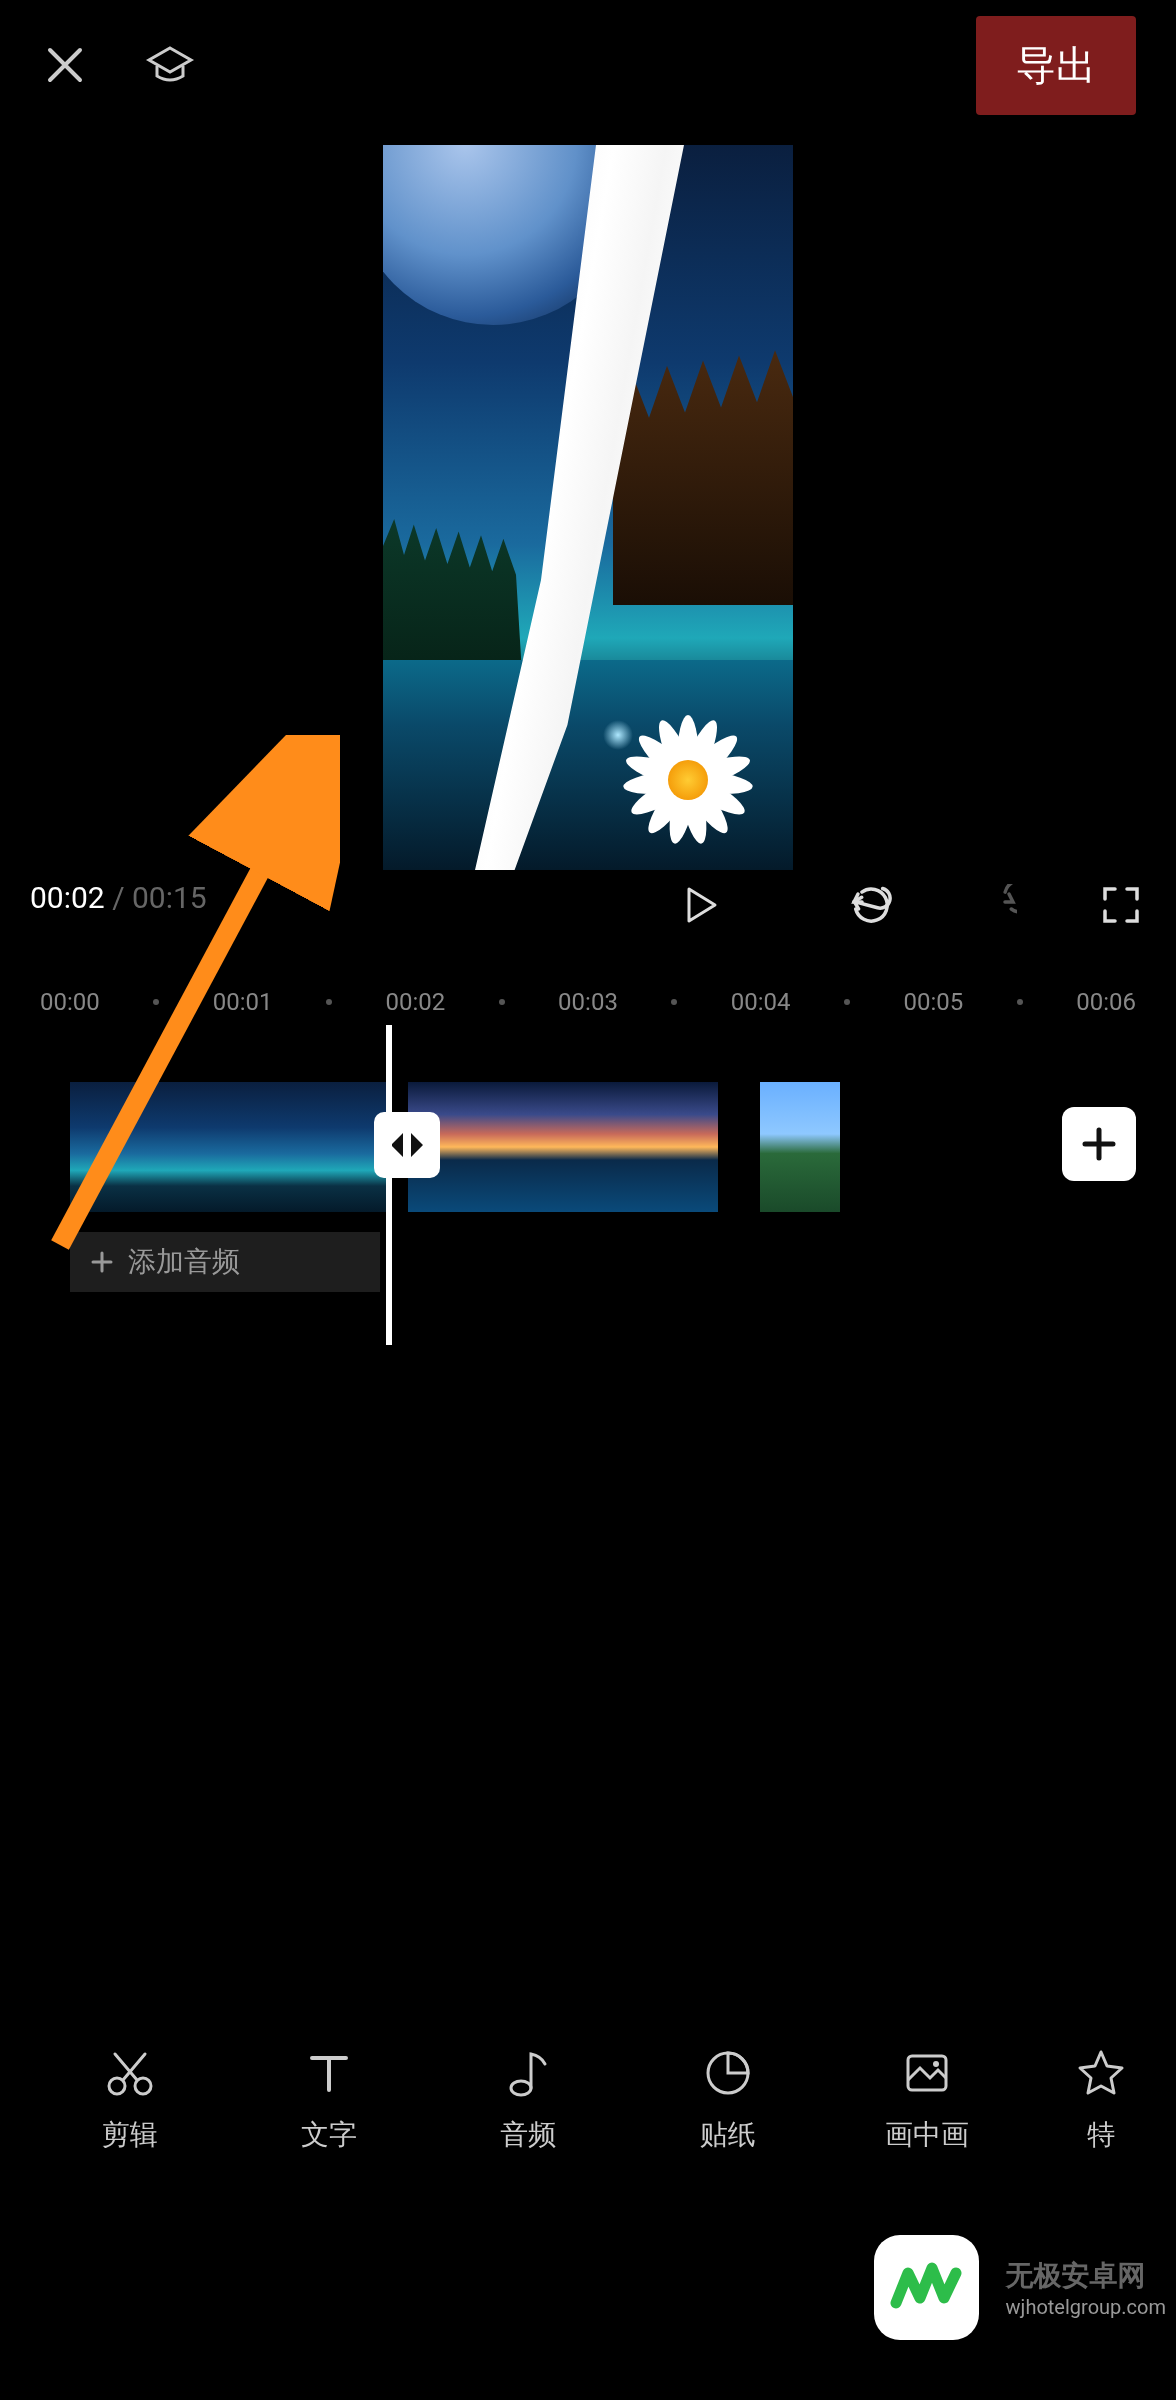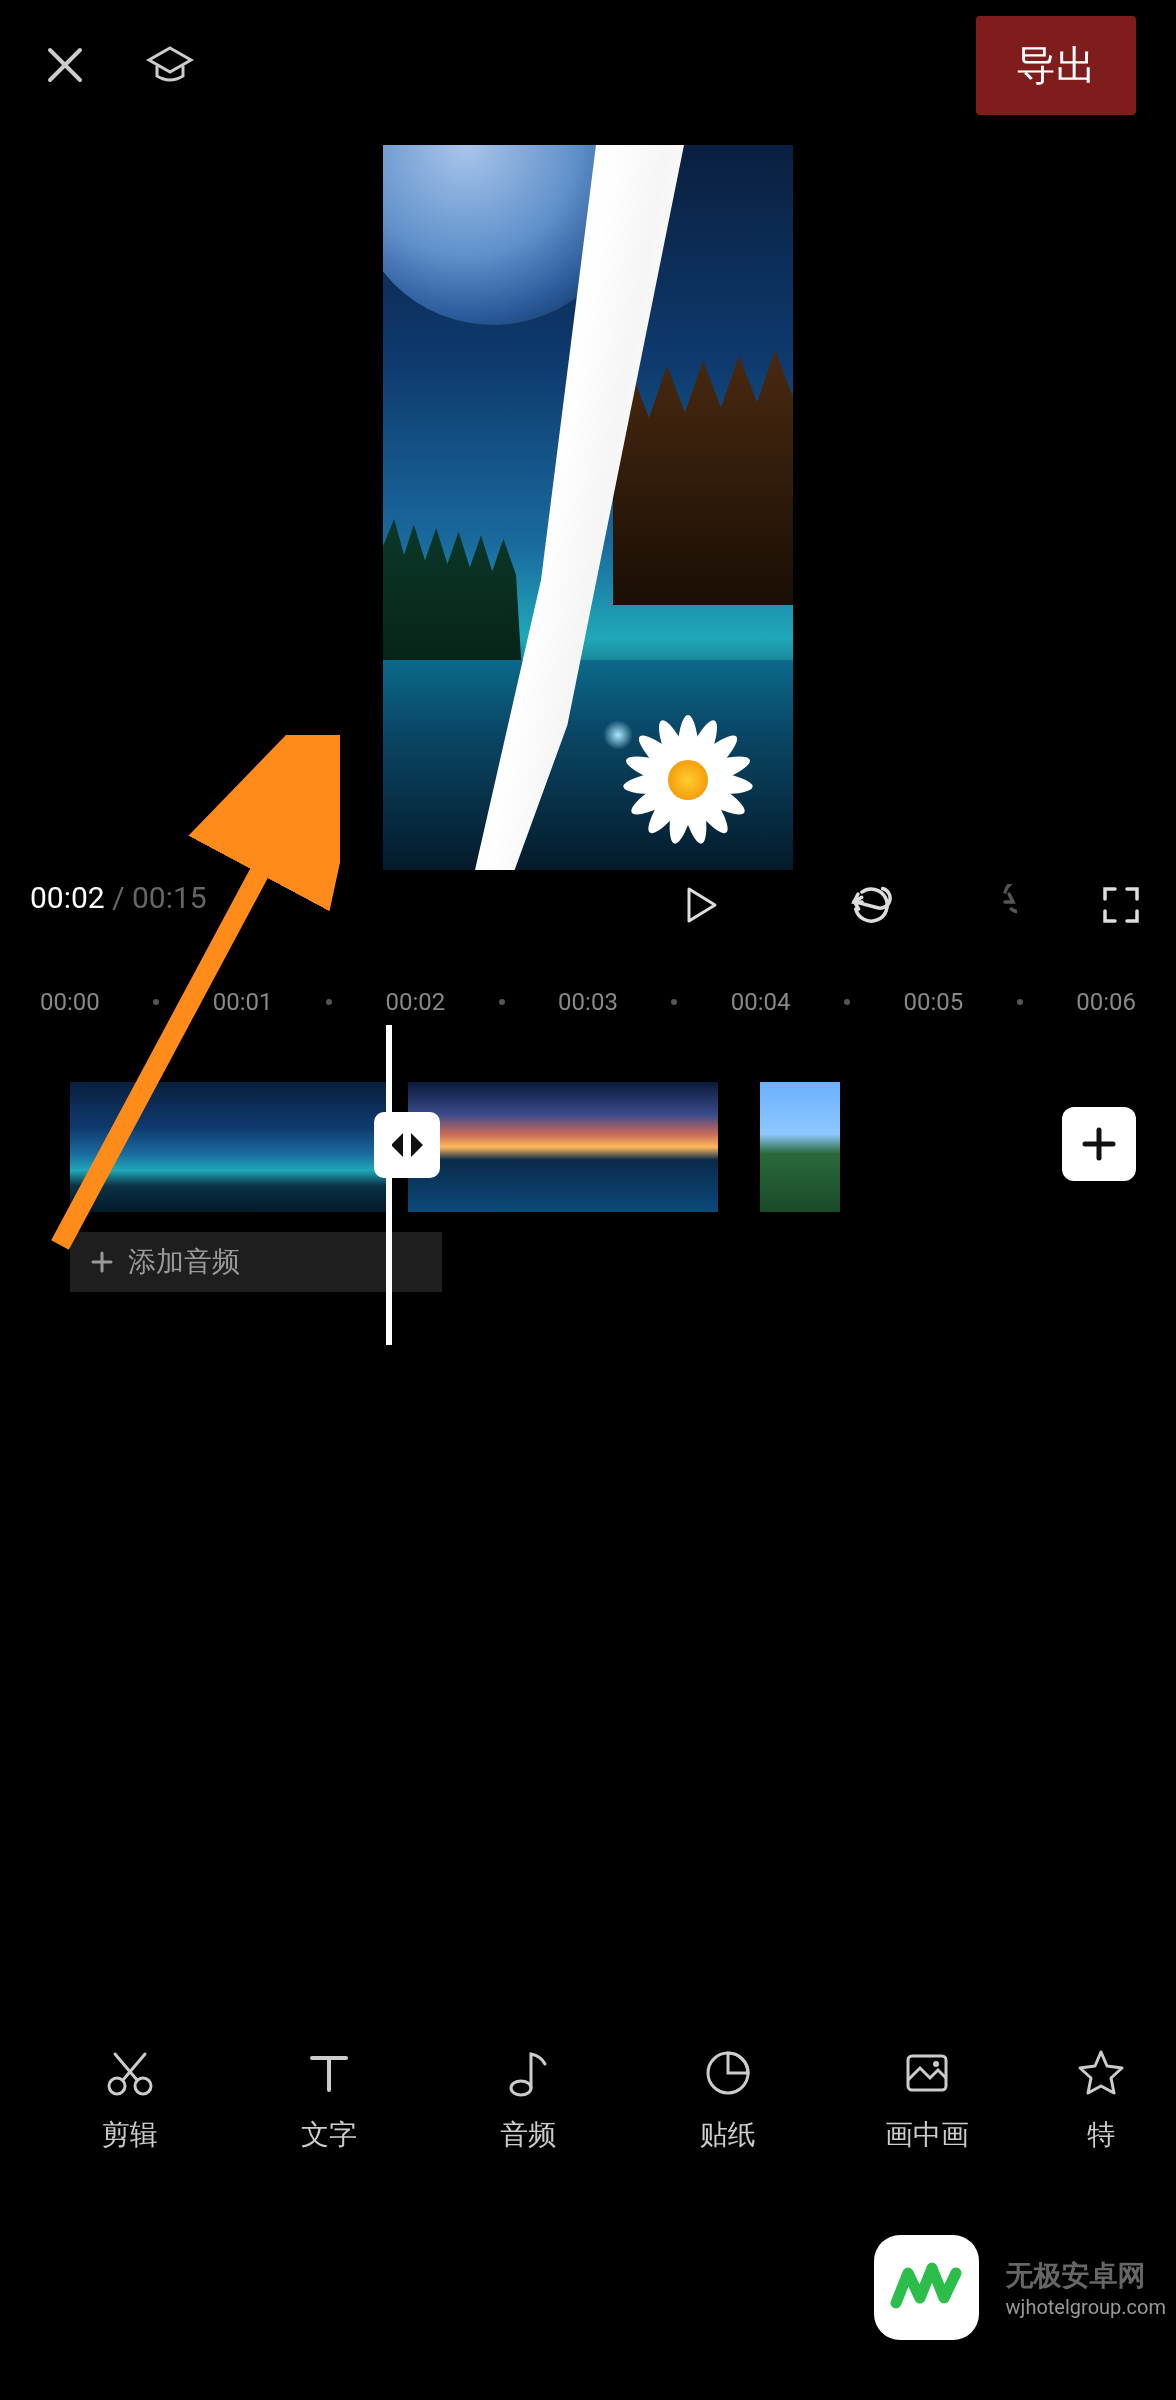--- a/index.html
+++ b/index.html
@@ -36,21 +36,21 @@
   .clip-a{margin-left:70px;width:320px}
   .clip-b{margin-left:18px;width:310px}
   .clip-c{margin-left:42px;width:80px}
   .thumb{flex:0 0 68px;height:130px}
   .thumb-a{background:linear-gradient(180deg,#0a1f3f 0%,#0e3a6e 35%,#1a6a9e 55%,#1fa8b8 68%,#0a3044 80%,#041a2a 100%)}
   .thumb-b{background:linear-gradient(180deg,#0a1a3a 0%,#3a4a8a 25%,#c86a5a 40%,#ffb85a 50%,#0a2a4a 60%,#0a4a7a 100%)}
   .thumb-c{background:linear-gradient(180deg,#6ab0ff 0%,#8ec8ff 40%,#2a6a3a 55%,#1a4a2a 100%)}
   .trans-btn{position:absolute;left:374px;top:60px;width:66px;height:66px;background:#fff;border-radius:10px;display:flex;align-items:center;justify-content:center;z-index:5;cursor:pointer}
   .add-btn{position:absolute;right:40px;top:55px;width:74px;height:74px;background:#fff;border-radius:12px;display:flex;align-items:center;justify-content:center;z-index:5;cursor:pointer}
   .playhead{position:absolute;left:386px;top:-27px;width:6px;height:320px;background:#fff;z-index:10}
-  .audio-track{position:absolute;top:180px;left:70px;width:372px;height:60px;background:#1e1e1e;display:flex;align-items:center;padding-left:20px;gap:14px;color:#999;font-size:28px;cursor:pointer;z-index:2}
+  .audio-track{position:absolute;top:180px;left:70px;width:310px;height:60px;background:#1e1e1e;display:flex;align-items:center;padding-left:20px;gap:14px;color:#999;font-size:28px;cursor:pointer;z-index:2}
   .arrow{position:absolute;left:50px;top:735px;width:290px;height:520px;z-index:50;pointer-events:none}
   .bottom-nav{position:absolute;bottom:230px;left:0;width:100%;height:140px;display:flex;align-items:center;justify-content:space-around;padding:0 30px}
   .nav-item{display:flex;flex-direction:column;align-items:center;gap:16px;color:#ccc;font-size:28px;cursor:pointer;width:130px}
   .watermark{position:absolute;right:10px;bottom:60px;display:flex;align-items:center;gap:27px}
   .wm-badge{width:105px;height:105px;border-radius:26px;background:#fff;display:flex;align-items:center;justify-content:center}
   .wm-text{display:flex;flex-direction:column;color:#888}
   .wm-main{font-size:28px;color:#666;font-weight:600}
   .wm-sub{font-size:20px;color:#999}
 </style>
 </head>

